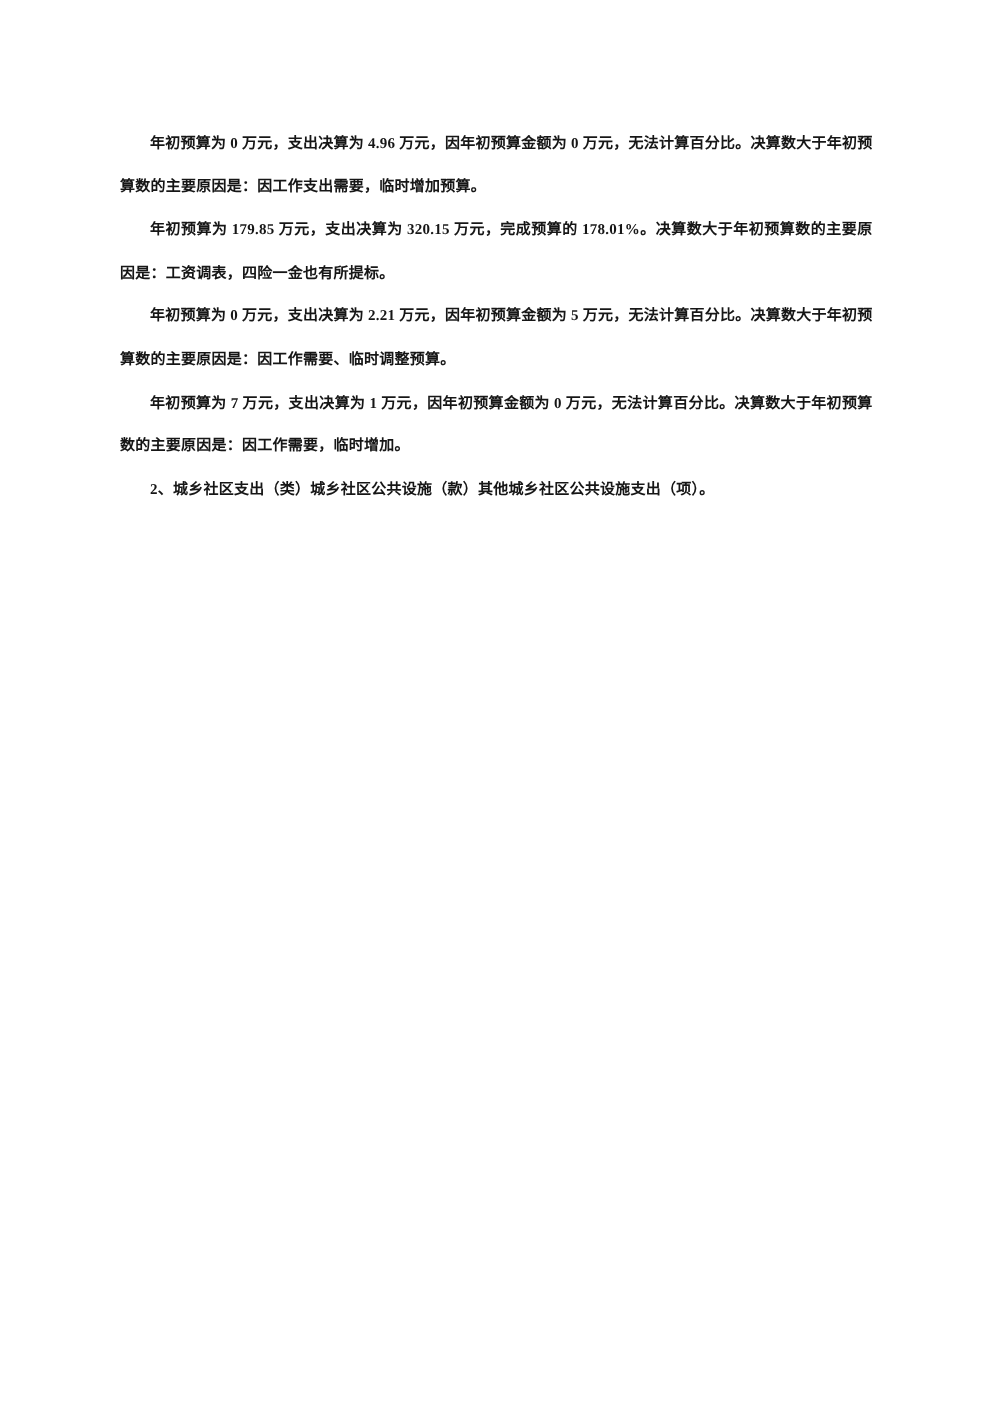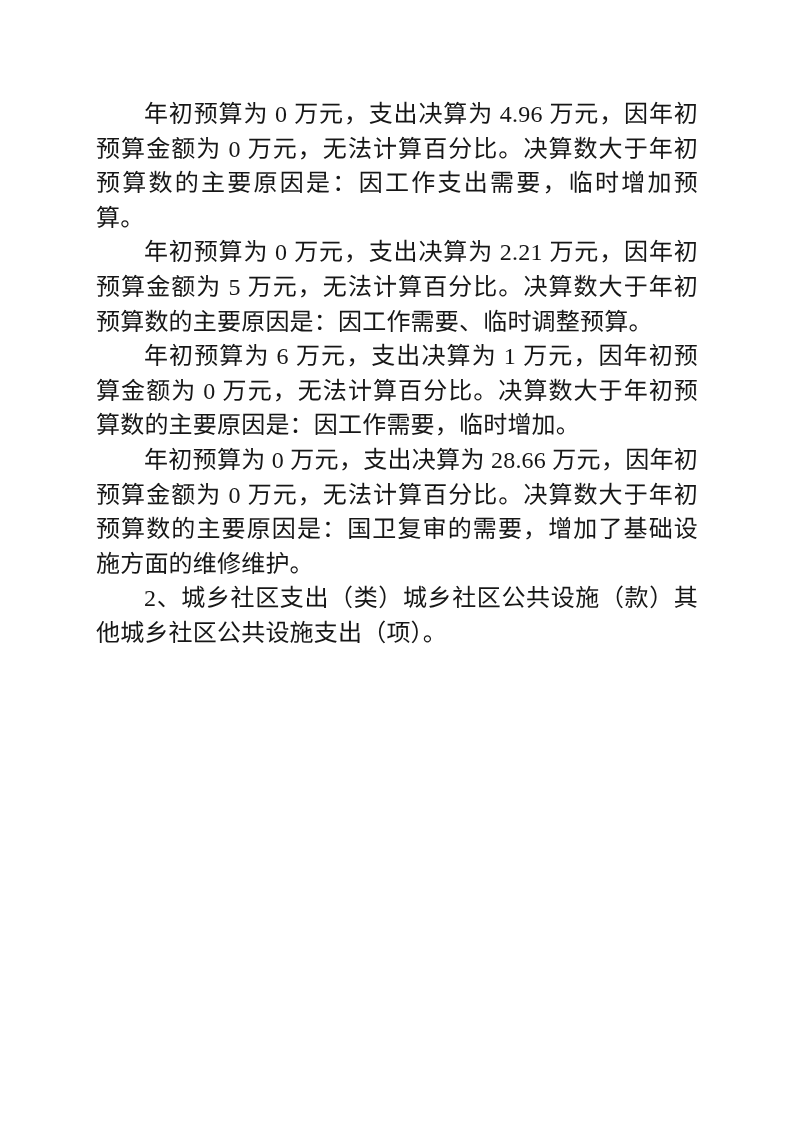--- a/index.html
+++ b/index.html
@@ -18,33 +18,34 @@
   .content {
     position: absolute;
     left: 96px;
     top: 97px;
     width: 602px;
   }
   .content p {
     margin: 0;
     padding: 0;
     font-family: "Liberation Serif", "DejaVu Serif", serif;
-    font-size: 24px;
+    font-size: 12px;
     line-height: 34.6px;
     color: #161616;
     text-align: justify;
     text-justify: inter-ideograph;
     text-indent: 2em;
     letter-spacing: 0.2px;
+    font-weight: bold;
   }
 </style>
 </head>
 <body>
 
 <div class="page">
   <div class="content">
     <p>年初预算为 0 万元，支出决算为 4.96 万元，因年初预算金额为 0 万元，无法计算百分比。决算数大于年初预算数的主要原因是：因工作支出需要，临时增加预算。</p>
+    <p>年初预算为 179.85 万元，支出决算为 320.15 万元，完成预算的 178.01%。决算数大于年初预算数的主要原因是：工资调表，四险一金也有所提标。</p>
     <p>年初预算为 0 万元，支出决算为 2.21 万元，因年初预算金额为 5 万元，无法计算百分比。决算数大于年初预算数的主要原因是：因工作需要、临时调整预算。</p>
-    <p>年初预算为 6 万元，支出决算为 1 万元，因年初预算金额为 0 万元，无法计算百分比。决算数大于年初预算数的主要原因是：因工作需要，临时增加。</p>
-    <p>年初预算为 0 万元，支出决算为 28.66 万元，因年初预算金额为 0 万元，无法计算百分比。决算数大于年初预算数的主要原因是：国卫复审的需要，增加了基础设施方面的维修维护。</p>
+    <p>年初预算为 7 万元，支出决算为 1 万元，因年初预算金额为 0 万元，无法计算百分比。决算数大于年初预算数的主要原因是：因工作需要，临时增加。</p>
     <p>2、城乡社区支出（类）城乡社区公共设施（款）其他城乡社区公共设施支出（项）。</p>
   </div>
 </div>
 
 </body></html>

